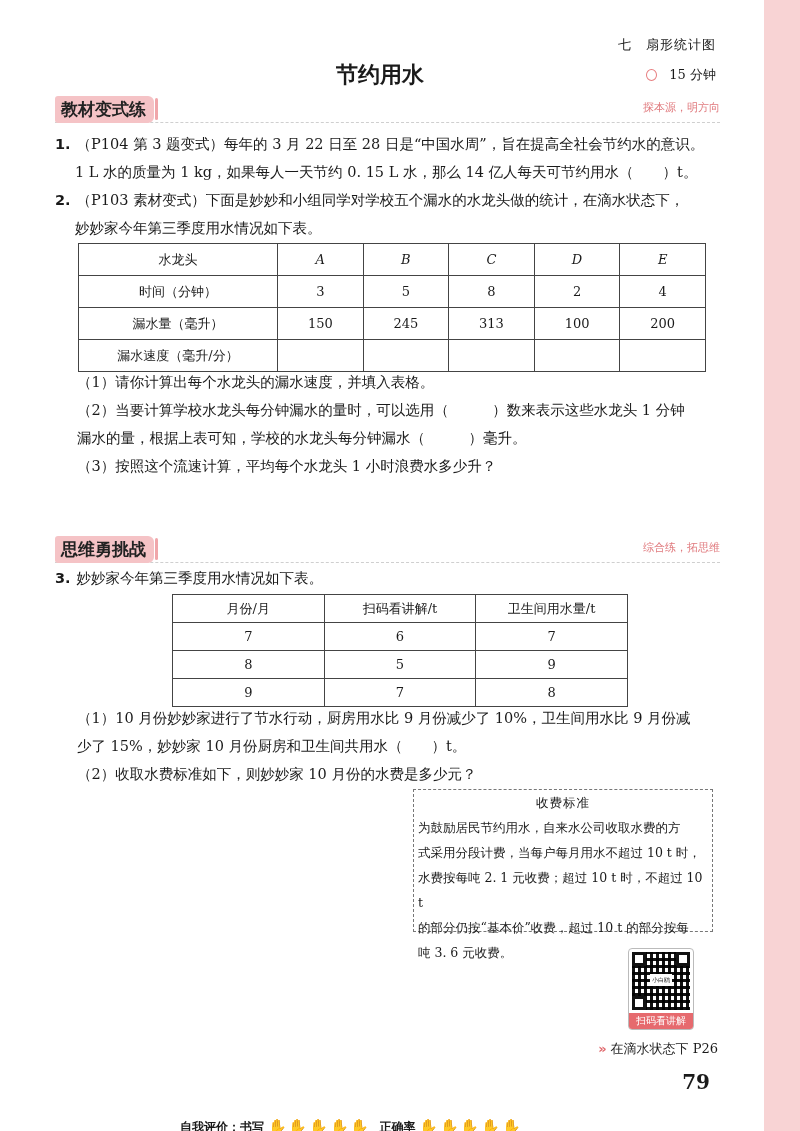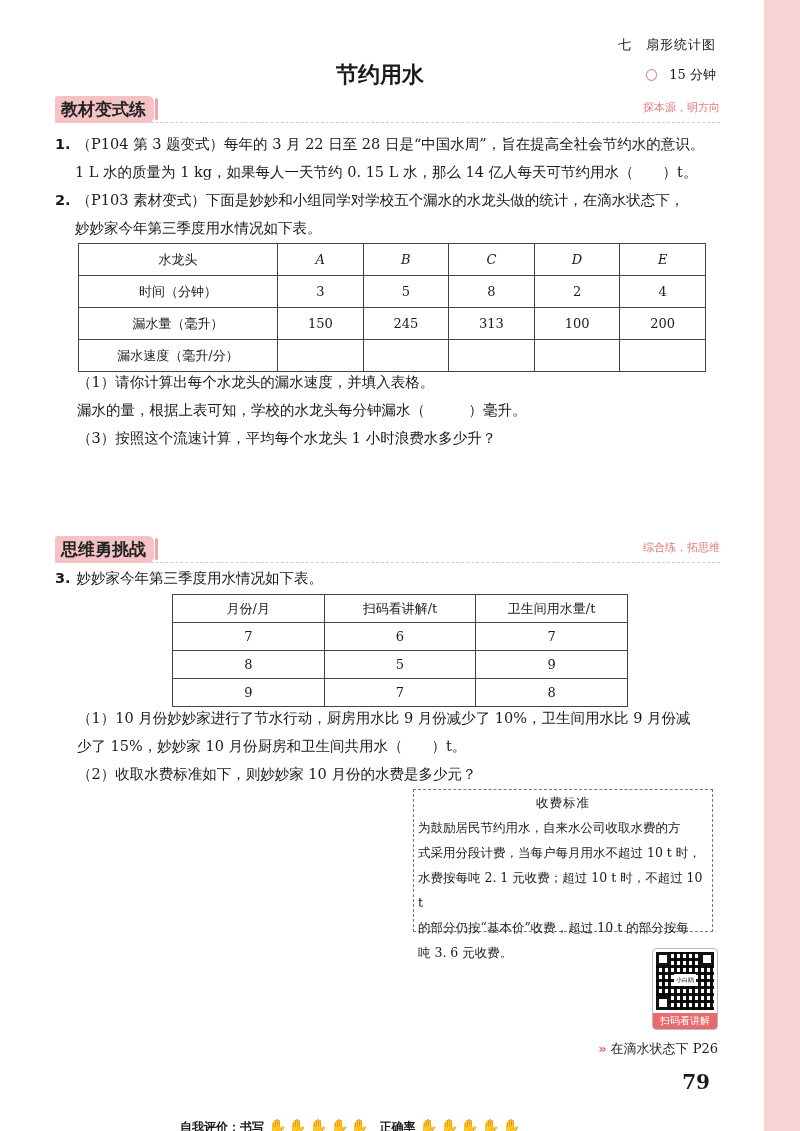--- a/index.html
+++ b/index.html
@@ -61,21 +61,21 @@
   .t1 td.h { width:196px; }
   .t2 { left:172px; top:594px; width:456px; }
   .t2 td { height:25px; width:152px; }
   .fee-box {
     position:absolute; left:413px; top:789px; width:300px; height:143px;
     border:1px dashed #777; font-size:12.5px; line-height:25px; padding:0 4px;
     box-sizing:border-box;
   }
   .fee-box .fee-title { text-align:center; letter-spacing:1px; }
   .qr {
-    position:absolute; left:652px; top:948px; width:64px; height:80px;
+    position:absolute; left:628px; top:948px; width:64px; height:80px;
     border:1px solid #bbb; border-radius:4px; overflow:hidden;
   }
   .qr-code {
     width:58px; height:58px; margin:3px;
     background:
       repeating-linear-gradient(90deg, #111 0 3px, #fff 3px 6px),
       repeating-linear-gradient(0deg, #111 0 3px, #fff 3px 7px);
     background-blend-mode:multiply; position:relative;
   }
   .qr-code .finder { position:absolute; width:14px; height:14px; border:3px solid #111; background:#fff; box-sizing:border-box; }
@@ -158,20 +158,21 @@
     <td></td>
     <td></td>
     <td></td>
     <td></td>
   </tr>
 </tbody>
   </table>
 
 <div class="q" style="top:368px;">
   <div class="sub">（1）请你计算出每个水龙头的漏水速度，并填入表格。</div>
+  <div class="sub">（2）当要计算学校水龙头每分钟漏水的量时，可以选用（　　　）数来表示这些水龙头 1 分钟</div>
   <div class="sub">漏水的量，根据上表可知，学校的水龙头每分钟漏水（　　　）毫升。</div>
   <div class="sub">（3）按照这个流速计算，平均每个水龙头 1 小时浪费水多少升？</div>
 </div>
 
 <div class="section-head" style="top:536px;">
   <div class="section-tag">思维勇挑战</div>
   <div class="section-side">综合练，拓思维</div>
 </div>
 
 <div class="q" style="top:564px;">

